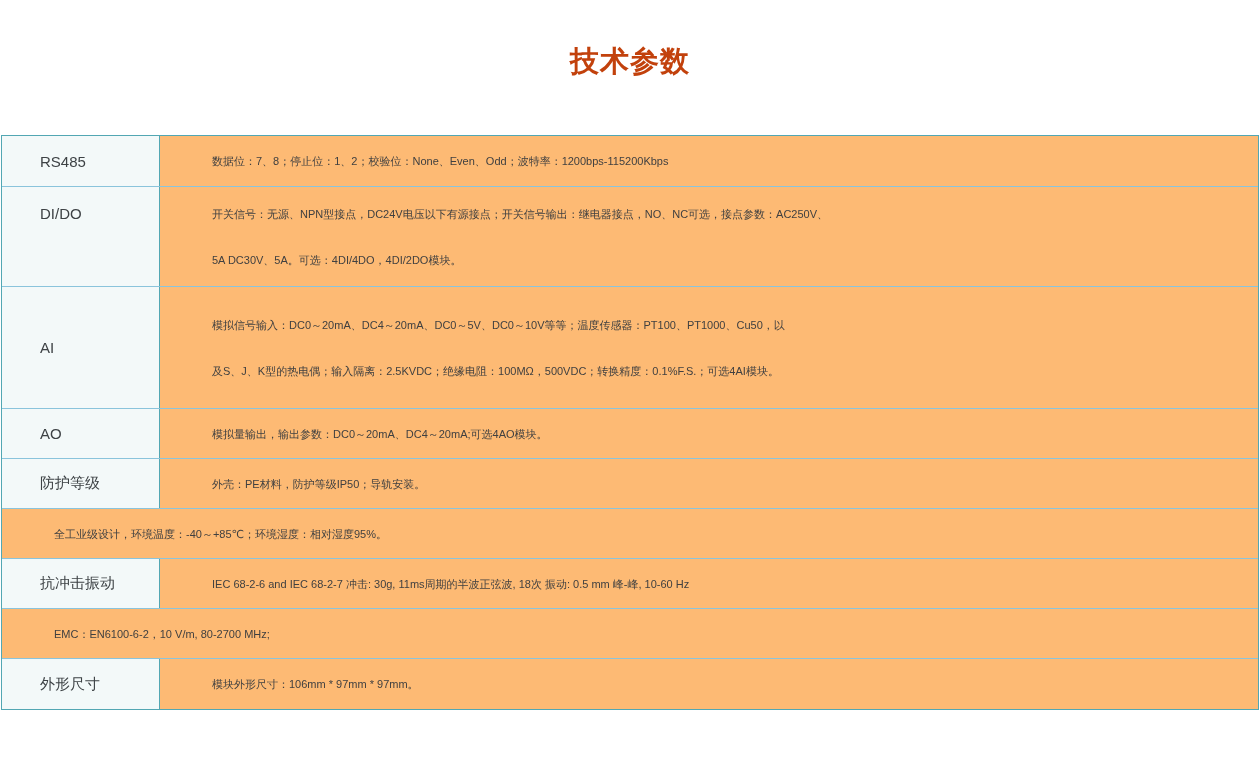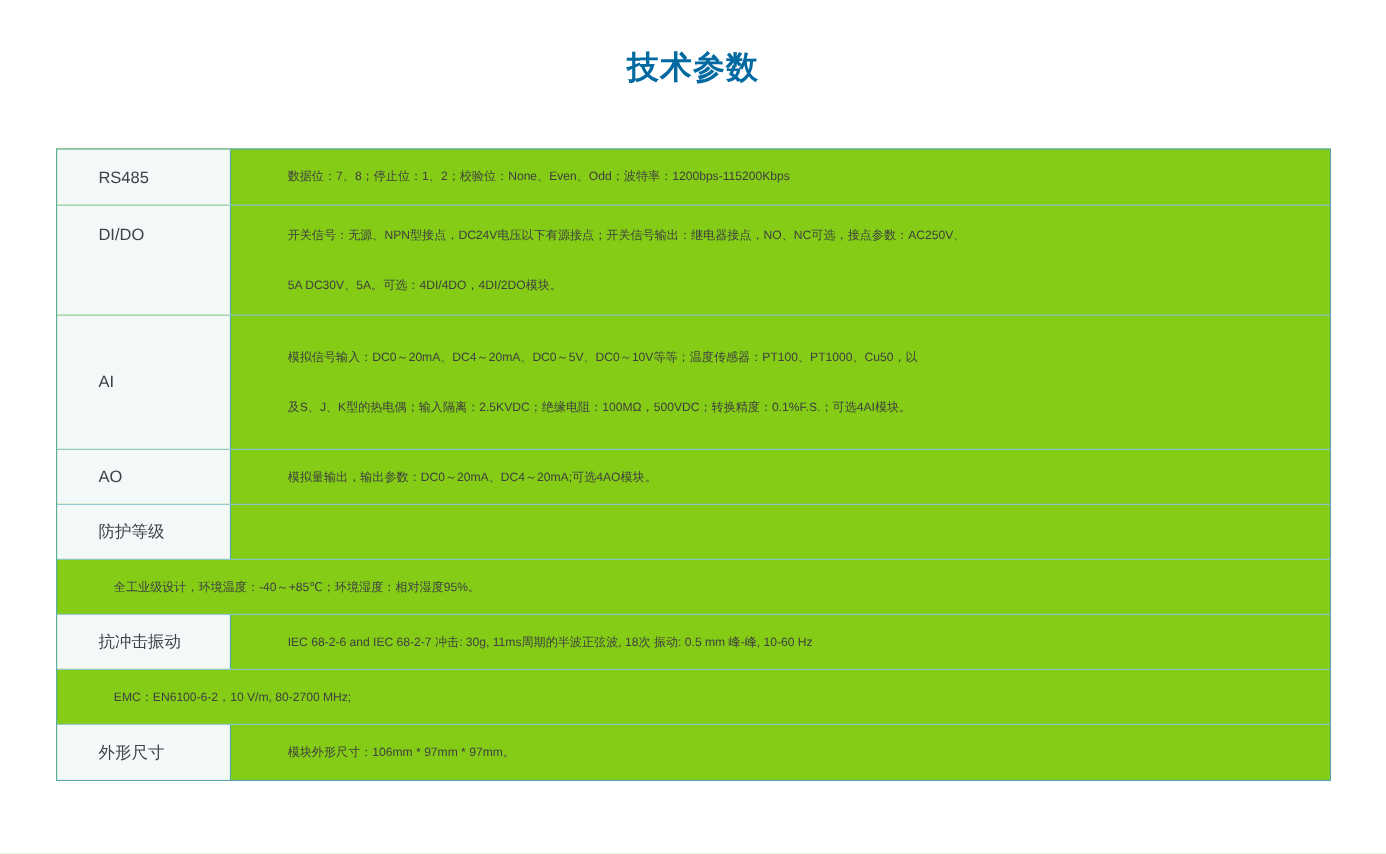--- a/index.html
+++ b/index.html
@@ -8,28 +8,28 @@
     height: 776px;
     background: #ffffff;
     font-family: "Liberation Sans", "DejaVu Sans", sans-serif;
     overflow: hidden;
   }
   .page-title {
     margin-top: 42px;
     text-align: center;
     font-size: 29px;
     font-weight: 700;
-    color: #0369a1;
+    color: #c2410c;
     letter-spacing: 1px;
   }
   .spec-table {
-    width: 1159px;
+    width: 1258px;
     margin: 53px auto 0 auto;
     border: 1px solid #52a7b3;
-    background: #84cc16;
+    background: #fdba74;
   }
   .spec-row {
     display: flex;
     border-bottom: 1px solid #8ac4dc;
   }
   .spec-row:last-child { border-bottom: none; }
   .label-cell {
     width: 158px;
     min-width: 158px;
     background: #f3f9f9;
@@ -96,20 +96,23 @@
   <div class="spec-row h50">
     <div class="label-cell">AO</div>
     <div class="value-cell">
       <div class="line">模拟量输出，输出参数：DC0～20mA、DC4～20mA;可选4AO模块。</div>
     </div>
   </div>
 
 
   <div class="spec-row h50">
     <div class="label-cell">防护等级</div>
+    <div class="value-cell">
+      <div class="line">外壳：PE材料，防护等级IP50；导轨安装。</div>
+    </div>
   </div>
 
   <div class="spec-row h50">
     <div class="value-cell">
       <div class="line">全工业级设计，环境温度：-40～+85℃；环境湿度：相对湿度95%。</div>
     </div>
   </div>
 
   <div class="spec-row h50">
     <div class="label-cell">抗冲击振动</div>

